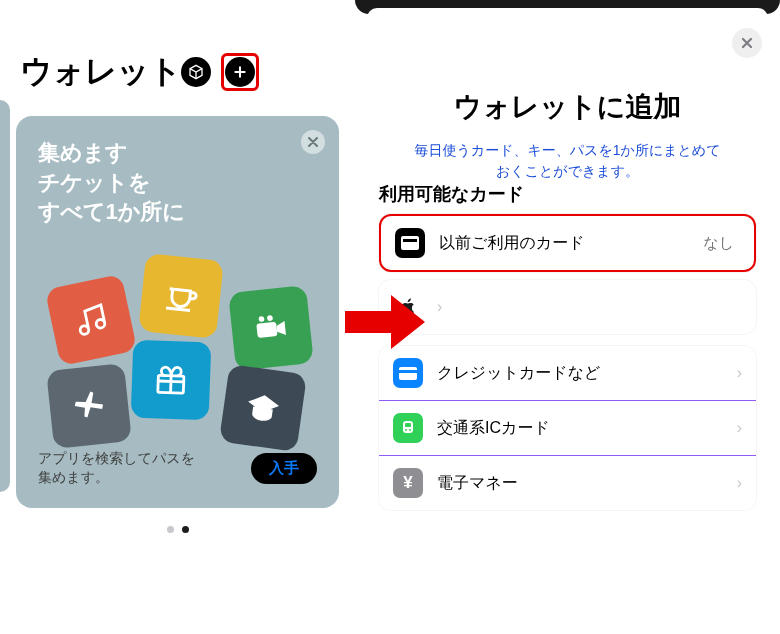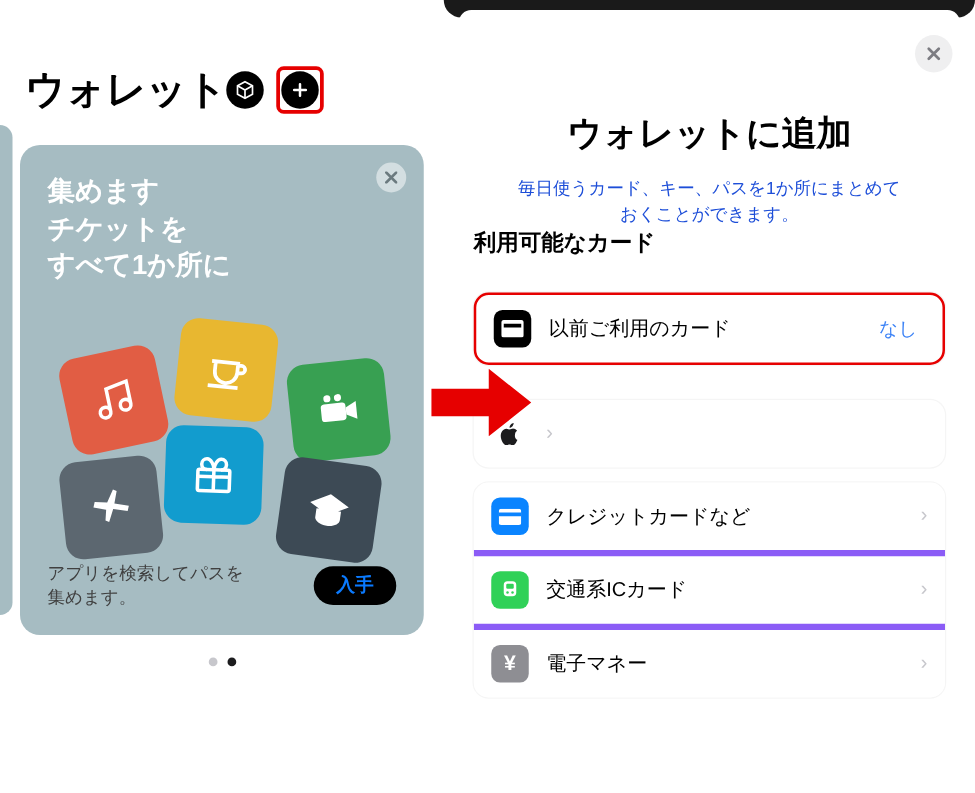--- a/index.html
+++ b/index.html
@@ -35,28 +35,28 @@
 
 .right-panel { flex:1; background:#fff; padding:0 24px; position:relative; }
 .sheet-top { height:14px; background:#1a1a1a; border-bottom-left-radius:22px; border-bottom-right-radius:22px; margin:0 -24px 0; position:relative; }
 .sheet-top::before { content:""; position:absolute; left:12px; right:12px; bottom:-4px; height:10px; background:#fff; border-top-left-radius:14px; border-top-right-radius:14px; }
 .close-x { position:absolute; top:28px; right:18px; width:30px; height:30px; border-radius:50%; background:#efeff0; display:flex; align-items:center; justify-content:center; }
 .sheet-title { text-align:center; font-size:28px; font-weight:700; margin-top:74px; }
 .sheet-sub   { text-align:center; font-size:14px; color:#1d4ed8; line-height:1.5; margin-top:14px; }
 
 .section-label { font-size:18px; font-weight:700; }
 
-.card-row { display:flex; align-items:center; background:#fff; border-radius:12px; padding:12px 14px; margin-top:28px; box-shadow:0 0 0 1px rgba(0,0,0,0.04); }
+.card-row { display:flex; align-items:center; background:#fff; border-radius:12px; padding:12px 14px; margin-top:8px; box-shadow:0 0 0 1px rgba(0,0,0,0.04); }
 .card-group { margin-top:12px; border-radius:12px; overflow:hidden; box-shadow:0 0 0 1px rgba(0,0,0,0.04); }
-.card-group .card-row { margin-top:0; border-radius:0; box-shadow:none; border-top:5px solid #8b5cf6; }
+.card-group .card-row { margin-top:0; border-radius:0; box-shadow:none; border-top:1px solid #8b5cf6; }
 .card-group .card-row:first-child { border-top:none; }
 
 .row-icon { width:30px; height:30px; border-radius:7px; display:flex; align-items:center; justify-content:center; margin-right:14px; flex-shrink:0; }
 .row-label { font-size:16px; flex:1; }
-.row-meta { font-size:15px; color:#3b82f6; margin-right:6px; }
+.row-meta { font-size:15px; color:#737373; margin-right:6px; }
 .chev { color:#c7c7cc; }
 
 .hl-red { border:2px solid #e60000; border-radius:12px; }
 
 .i-wallet { background:#000; }
 .i-apple  { background:#fff; }
 .i-credit { background:#0a84ff; }
 .i-trans  { background:#30d158; }
 .i-yen    { background:#8e8e93; }
 </style>

